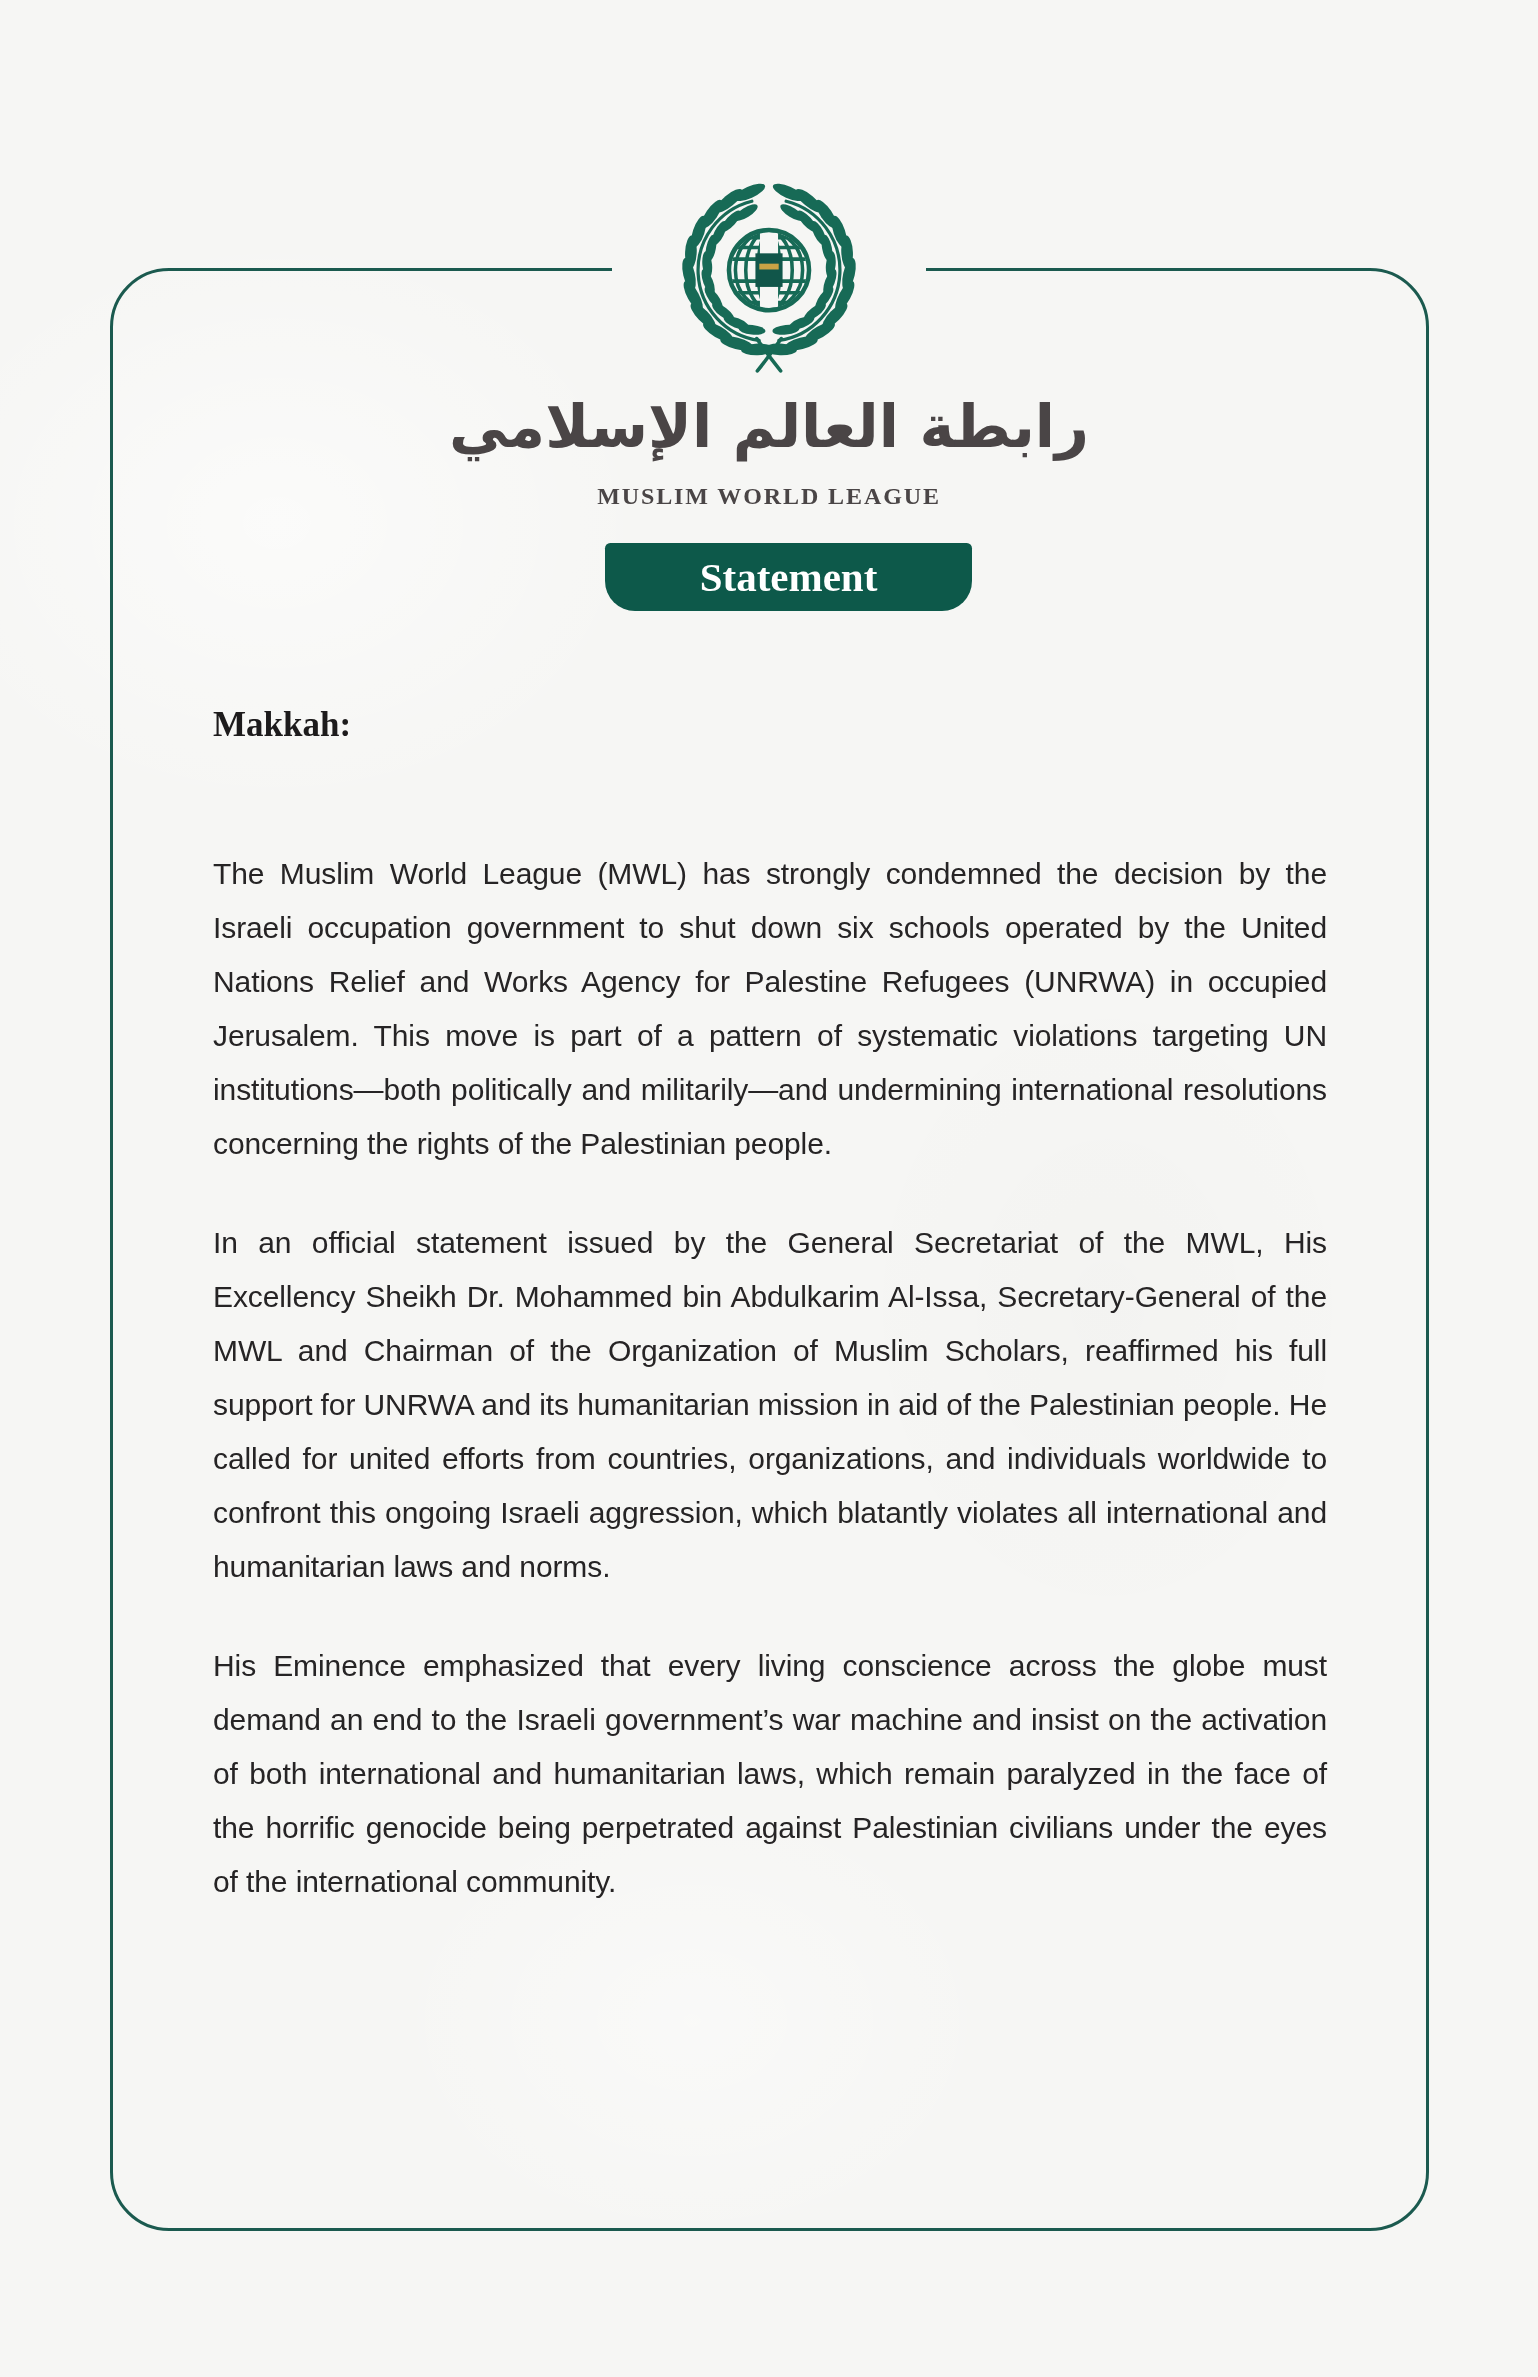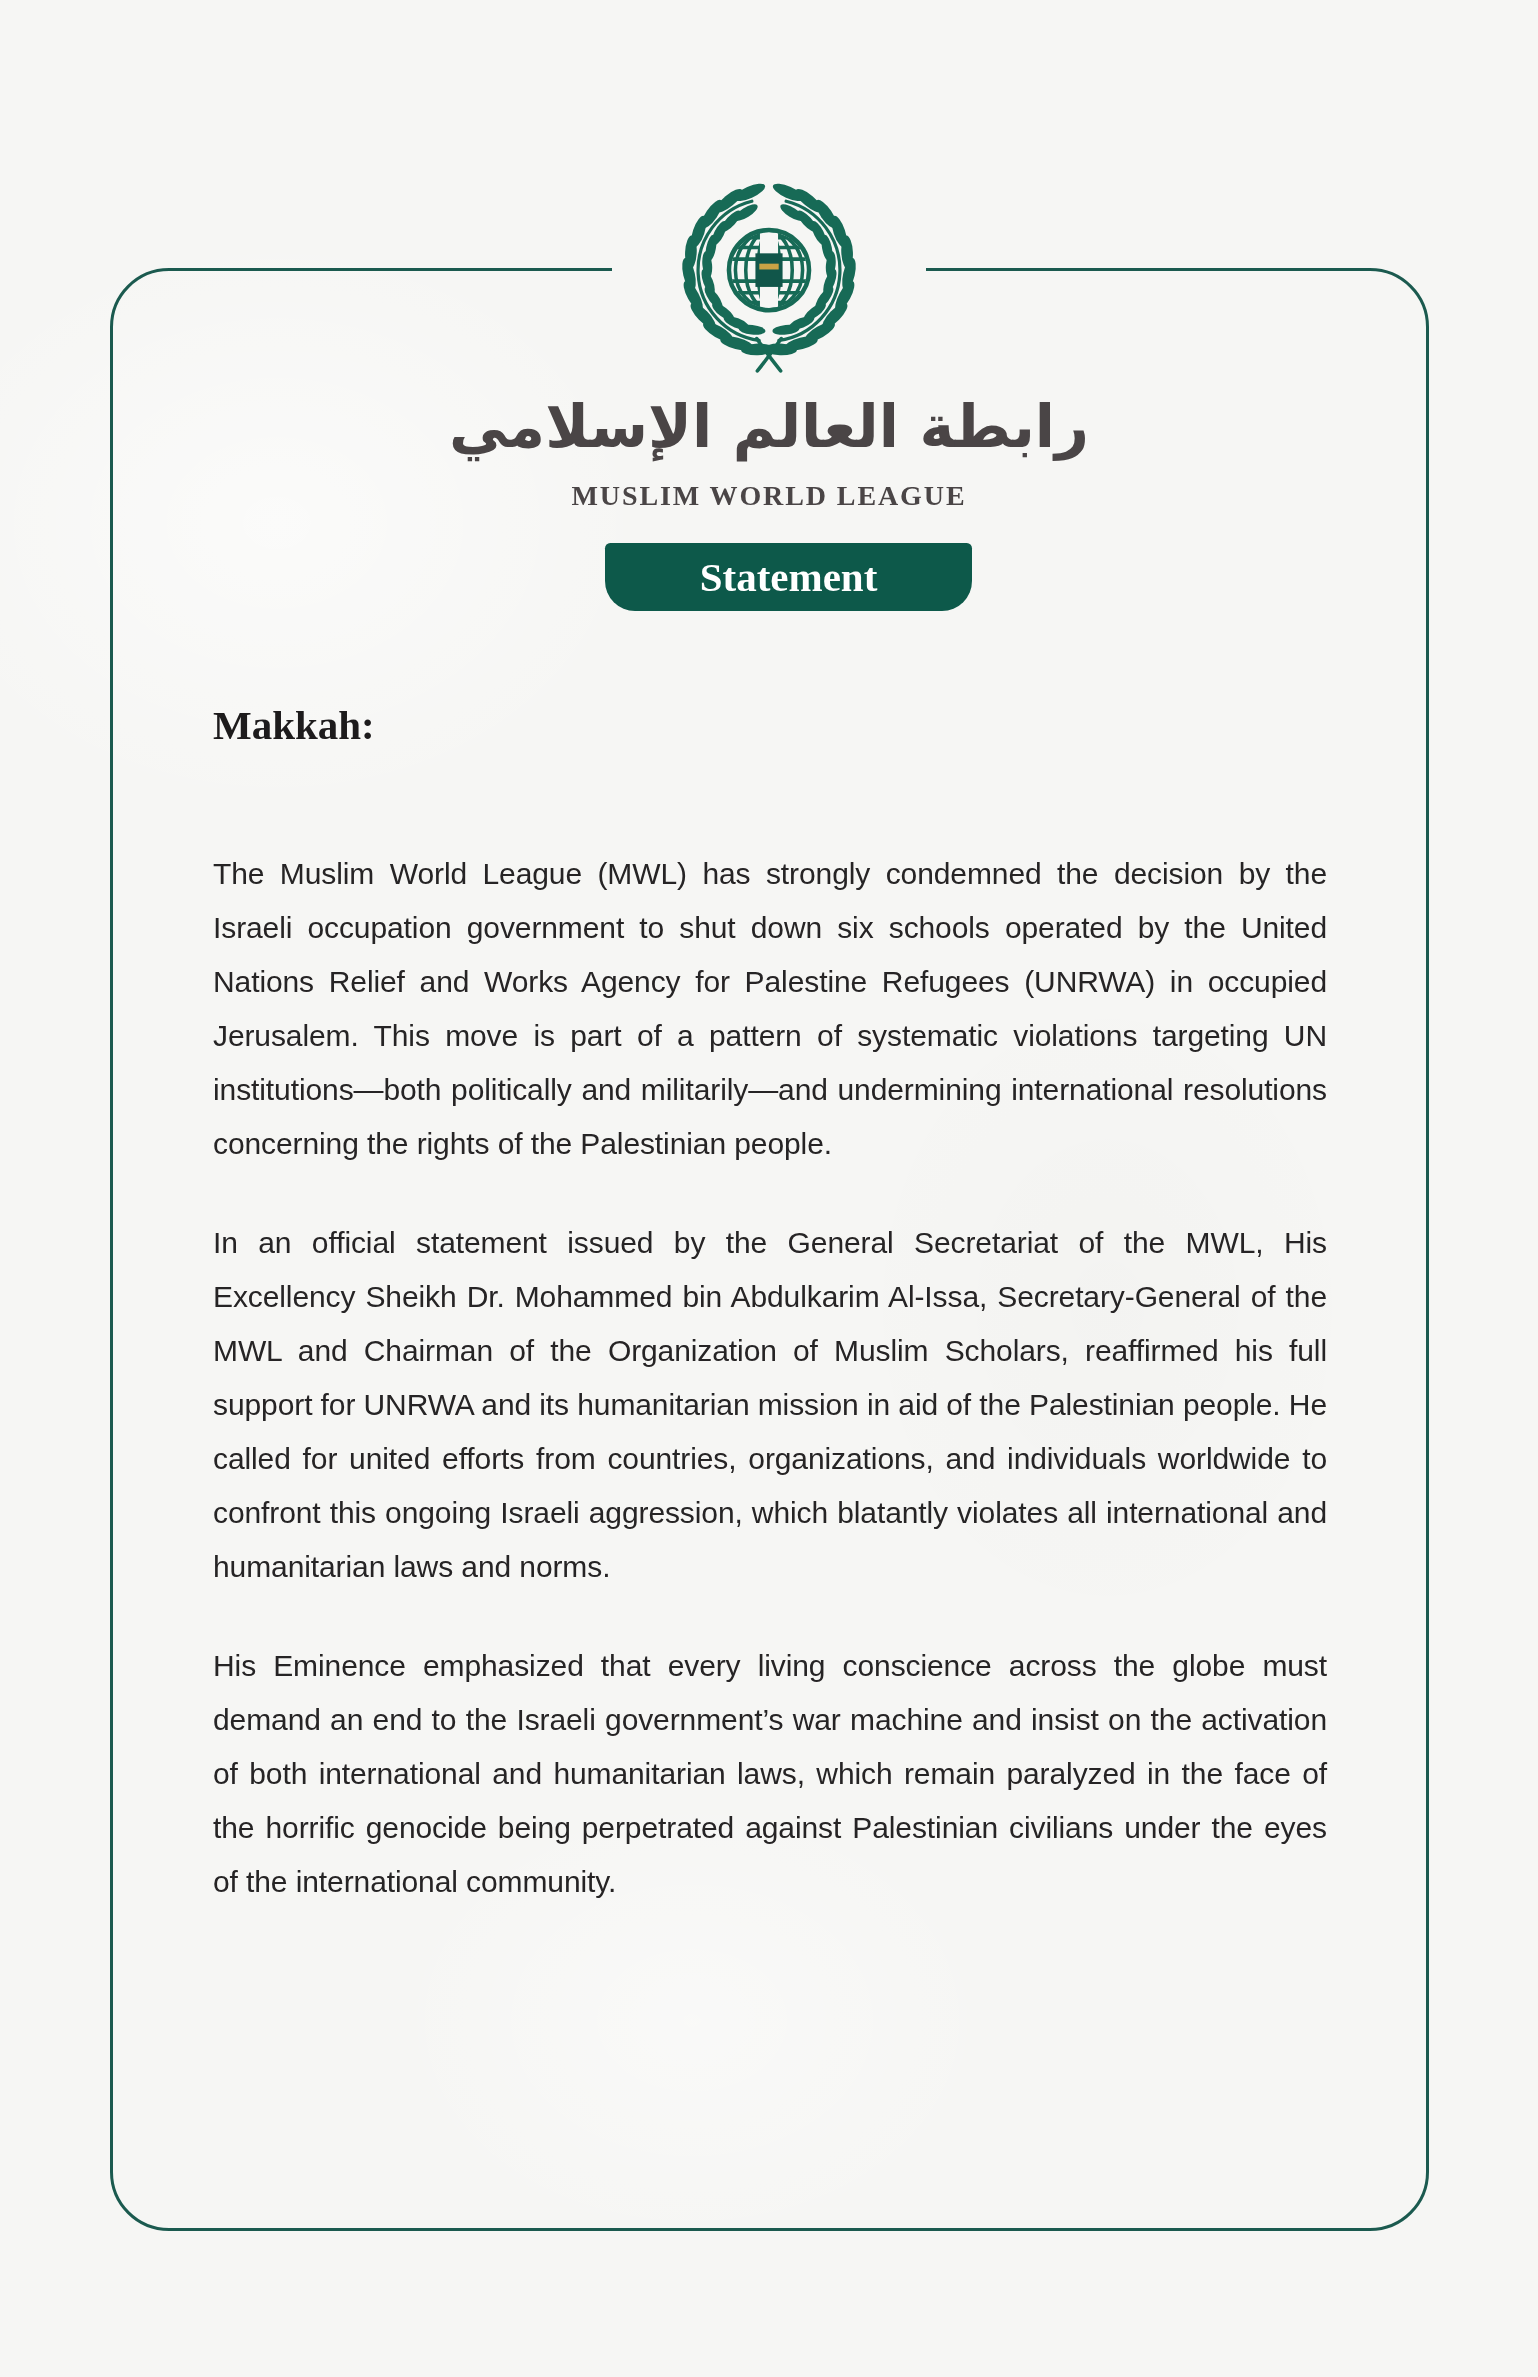--- a/index.html
+++ b/index.html
@@ -44,21 +44,21 @@
     font-weight:600;
     color:var(--org_text,#4a4546);
     white-space:nowrap;
   }
   .orgname{
     position:absolute;
     left:0;top:479px;width:1538px;
     text-align:center;
     font-family:"Liberation Serif",serif;
     font-weight:bold;
-    font-size:28px;line-height:34px;
+    font-size:24px;line-height:34px;
     letter-spacing:1.9px;
     color:var(--org_text,#4a4546);
   }
   .banner{
     position:absolute;
     left:605px;top:543px;width:367px;height:68px;
     background:var(--banner_green,#0d594a);
     border-radius:5.2px 5.2px 30px 30px;
     display:flex;align-items:center;justify-content:center;
   }
@@ -68,21 +68,21 @@
     font-size:41px;
     color:#ffffff;
   }
   .content{
     position:absolute;
     left:213px;top:701px;width:1114px;
   }
   .makkah{
     font-family:"Liberation Serif",serif;
     font-weight:bold;
-    font-size:41px;line-height:48px;
+    font-size:35px;line-height:48px;
     color:var(--heading_text,#1d1b1c);
     margin:0 0 98px 0;
   }
   .content p{
     margin:0 0 45px 0;
     font-size:30px;line-height:54px;
     letter-spacing:-0.1px;
     color:var(--body_text,#262425);
     text-align:justify;
   }

